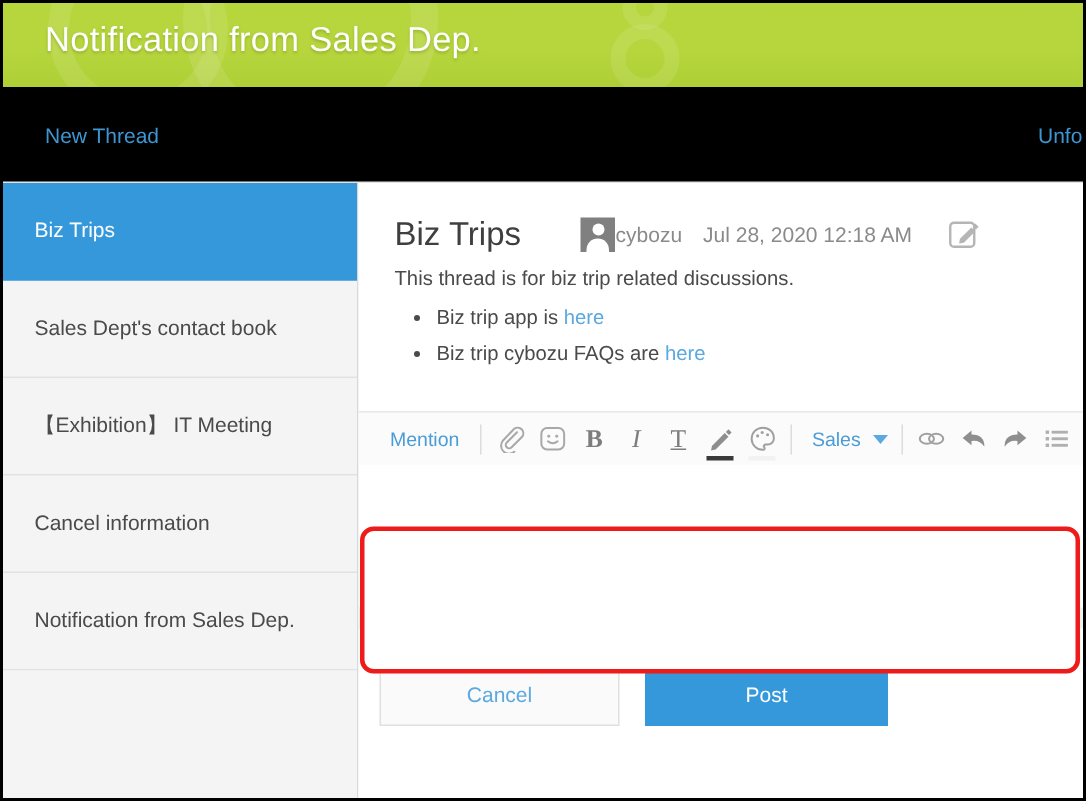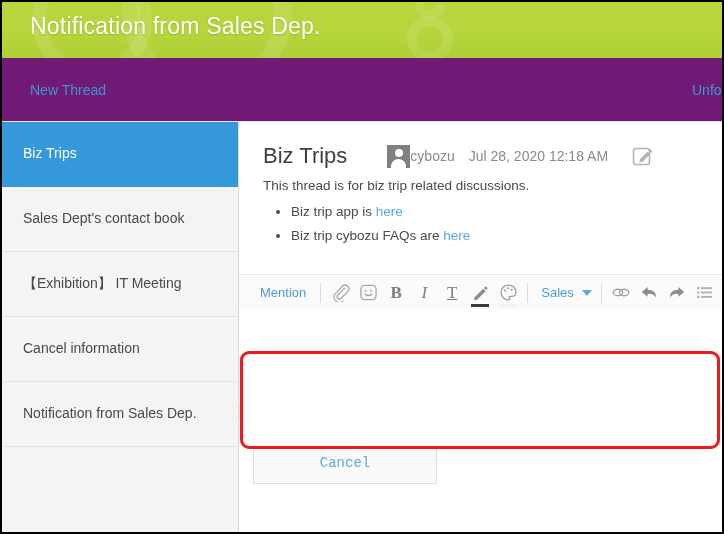--- a/index.html
+++ b/index.html
@@ -44,21 +44,21 @@
     color: #ffffff;
     text-shadow: 0 1px 2px rgba(120,150,30,0.55);
     letter-spacing: 0.2px;
     white-space: nowrap;
   }
 
   
   .actionbar {
     position: relative;
     height: 64px;
-    background: #701a75;
+    background: #000000;
     border-bottom: 1px solid #e3e3e3;
   }
   .action-left {
     position: absolute;
     left: 28px;
     top: 24px;
     font-size: 14px;
     color: #3d96d1;
     cursor: pointer;
     white-space: nowrap;
@@ -303,30 +303,30 @@
     position: absolute;
     left: 0; right: 0;
     top: 298px;
     height: 116px;
     background: #ffffff;
     padding: 22px 0 0 14px;
     display: flex;
     align-items: flex-start;
   }
   .btn-cancel {
-    width: 184px; height: 42px;
+    width: 160px; height: 42px;
     background: #fafafa;
     border: 1px solid #e0e0e0;
     color: #5aa9e0;
     font-size: 14px;
     display: flex;
     align-items: center;
     justify-content: center;
     cursor: pointer;
-    font-family: Liberation Mono, monospace;
+    font-family: Liberation Sans, sans-serif;
   }
   .btn-post {
     width: 162px; height: 42px;
     margin-left: 17px;
     background: #3498db;
     border: none;
     color: #ffffff;
     font-size: 14px;
     display: flex;
     align-items: center;
@@ -483,20 +483,21 @@
 
       </div>
 
       <div class="hscroll">
         <span class="hs-arrow"></span>
         <span class="hs-thumb"></span>
       </div>
 
       <div class="footer">
         <div class="btn-cancel">Cancel</div>
+        <div class="btn-post">Post</div>
       </div>
 
     </div>
   </div>
 
   <div class="compose-wrap">
     <div class="compose-box"></div>
   </div>
 
 </div>

